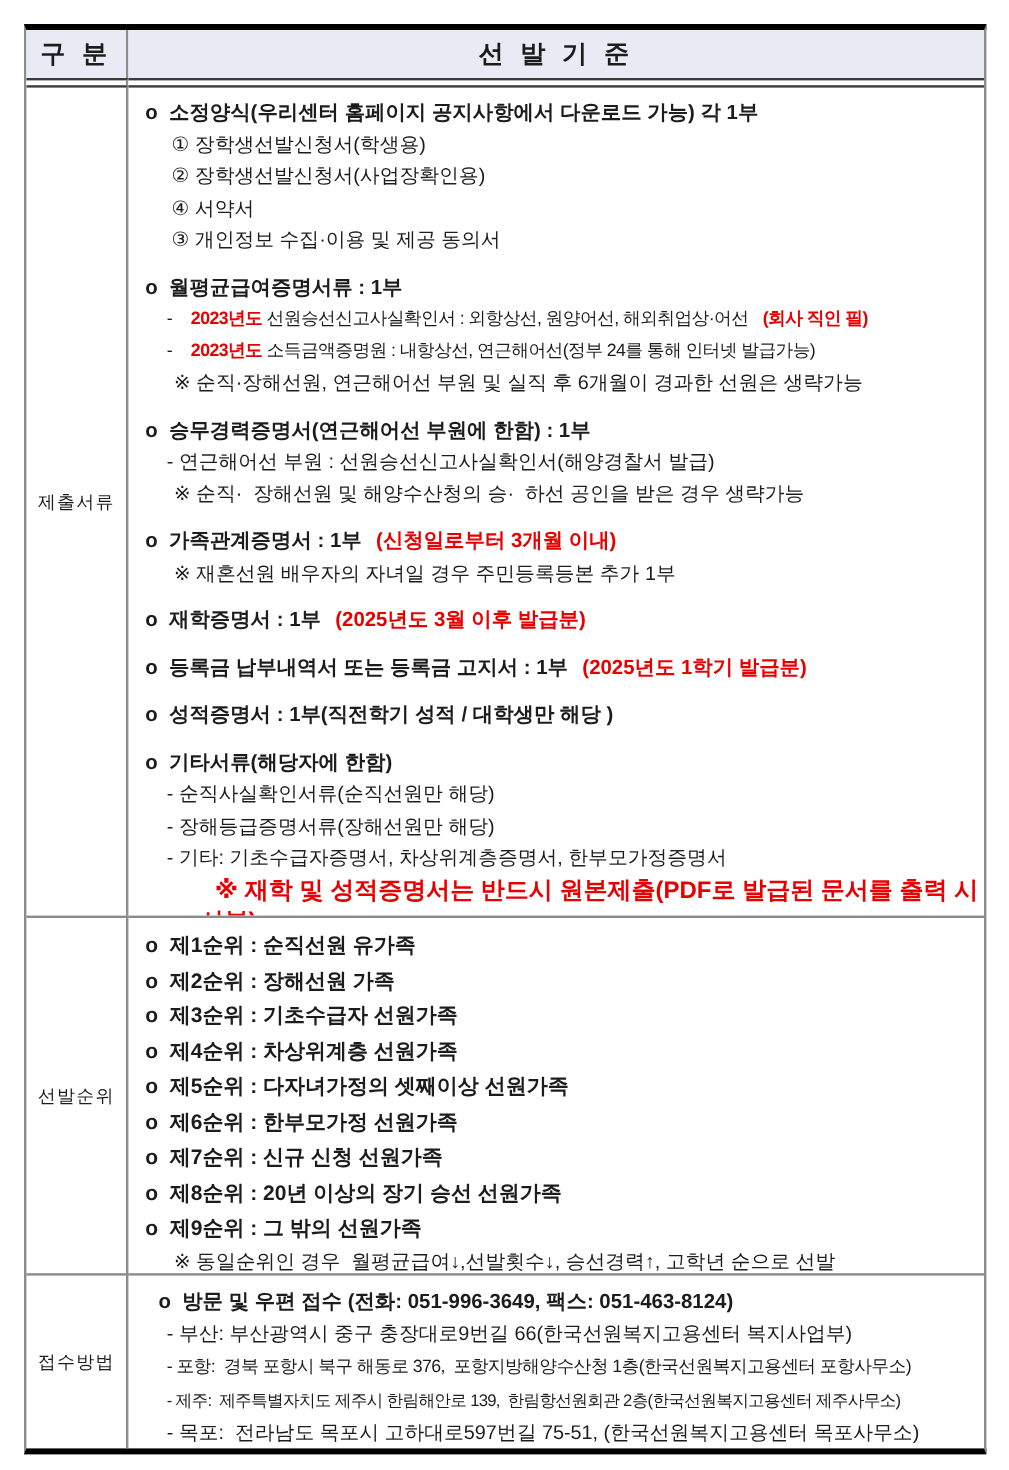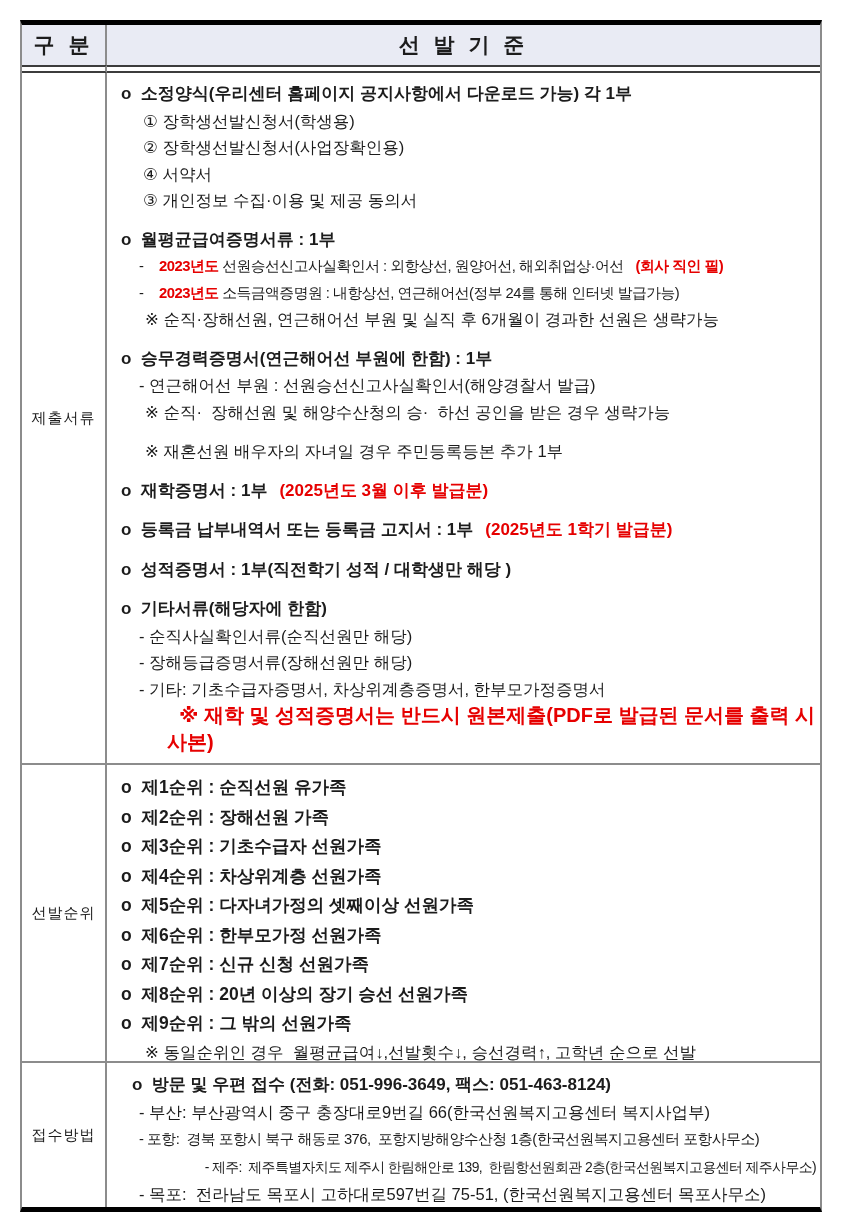--- a/index.html
+++ b/index.html
@@ -30,21 +30,21 @@
   .row-docs .line.sec{font-size:17px;}
   .row-rank .line{line-height:29.5px;font-size:17.5px;}
   .row-rank .line.note{line-height:27px;font-size:16.5px;}
   .row-recv .line{line-height:27.5px;}
   .row-recv .line.sec{font-size:17px;margin-left:11px;}
   .line.item{padding-left:22px;}
   .line.dash{padding-left:18px;}
   .line.note{padding-left:24px;}
   .line.rednote{padding-left:46px;font-size:20px;}
   .fit1{font-size:14.8px !important;letter-spacing:-0.5px;}
-  .fit2{font-size:13.9px !important;letter-spacing:-0.6px;text-align:right;}
+  .fit2{font-size:13.9px !important;letter-spacing:-0.6px;}
   .sg-b{font-weight:700;}
   .sg-r{font-weight:700;color:var(--red);margin-left:12px;}
   .sg-n{font-weight:400;}
 </style>
 </head>
 <body>
 
 <div class="page">
   <div class="table">
 
@@ -74,20 +74,21 @@
           <div class="line dash fit1"><span class="sg-n">- </span><span class="sg-r">2023년도</span><span class="sg-n"> 선원승선신고사실확인서 : 외항상선, 원양어선, 해외취업상·어선</span><span class="sg-r">(회사 직인 필)</span></div>
           <div class="line dash fit1"><span class="sg-n">- </span><span class="sg-r">2023년도</span><span class="sg-n"> 소득금액증명원 : 내항상선, 연근해어선(정부 24를 통해 인터넷 발급가능)</span></div>
           <div class="line note"><span class="sg-n">※ 순직·장해선원, 연근해어선 부원 및 실직 후 6개월이 경과한 선원은 생략가능</span></div>
         </div>
         <div class="group">
           <div class="line sec"><span class="sg-b">o  승무경력증명서(연근해어선 부원에 한함) : 1부</span></div>
           <div class="line dash"><span class="sg-n">- 연근해어선 부원 : 선원승선신고사실확인서(해양경찰서 발급)</span></div>
           <div class="line note"><span class="sg-n">※ 순직·  장해선원 및 해양수산청의 승·  하선 공인을 받은 경우 생략가능</span></div>
         </div>
         <div class="group">
+          <div class="line sec"><span class="sg-b">o  가족관계증명서 : 1부</span><span class="sg-r">(신청일로부터 3개월 이내)</span></div>
           <div class="line note"><span class="sg-n">※ 재혼선원 배우자의 자녀일 경우 주민등록등본 추가 1부</span></div>
         </div>
         <div class="group">
           <div class="line sec"><span class="sg-b">o  재학증명서 : 1부</span><span class="sg-r">(2025년도 3월 이후 발급분)</span></div>
         </div>
         <div class="group">
           <div class="line sec"><span class="sg-b">o  등록금 납부내역서 또는 등록금 고지서 : 1부</span><span class="sg-r">(2025년도 1학기 발급분)</span></div>
         </div>
         <div class="group">
           <div class="line sec"><span class="sg-b">o  성적증명서 : 1부(직전학기 성적 / 대학생만 해당 )</span></div>

